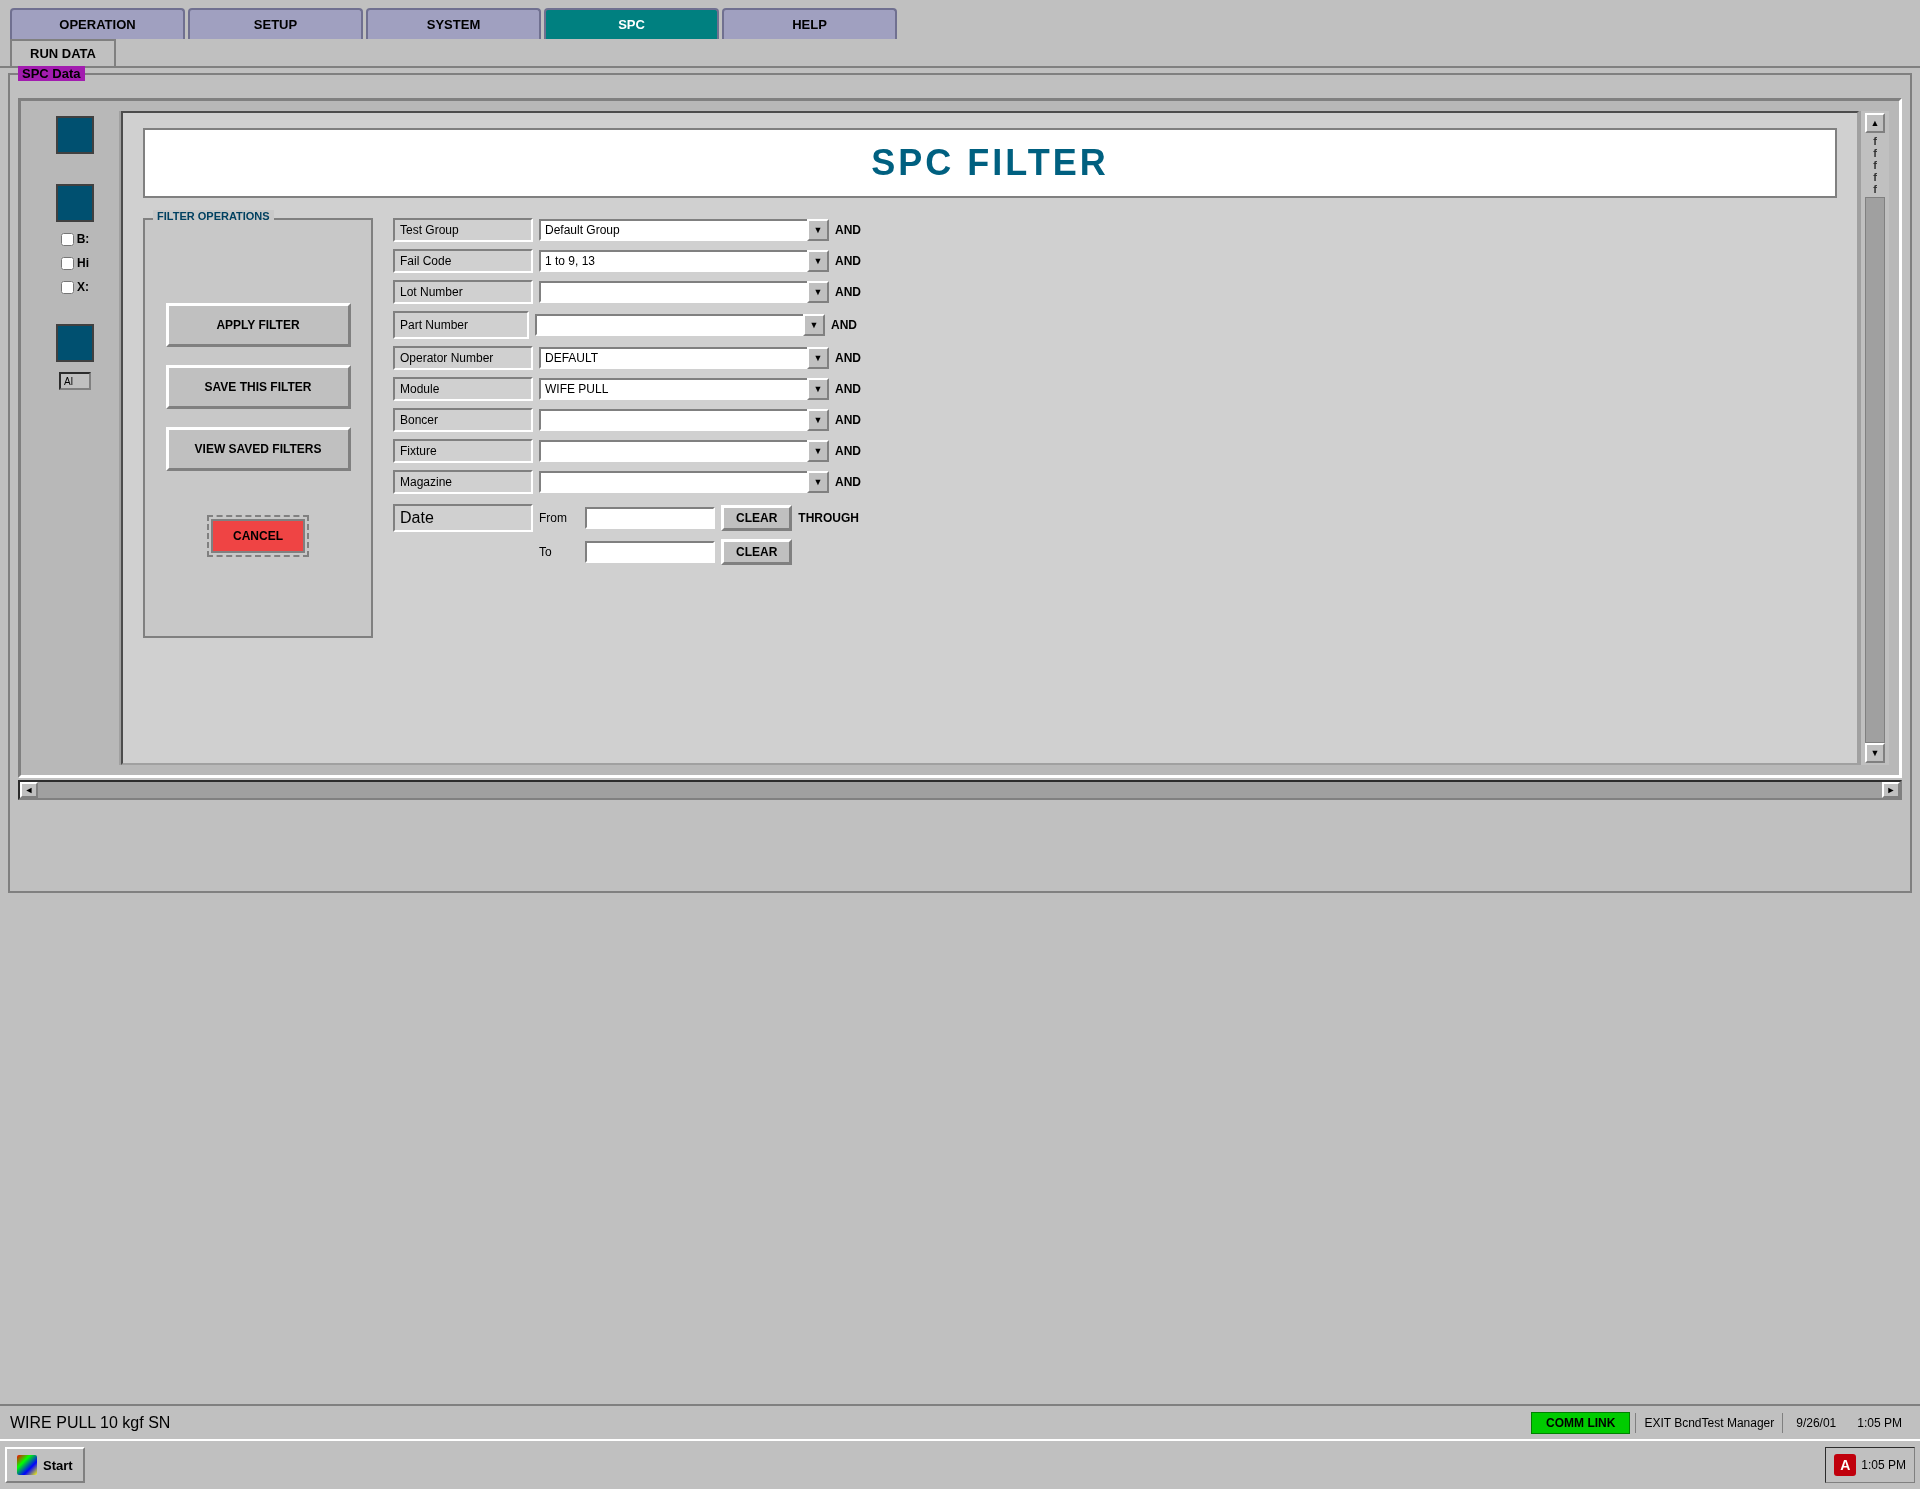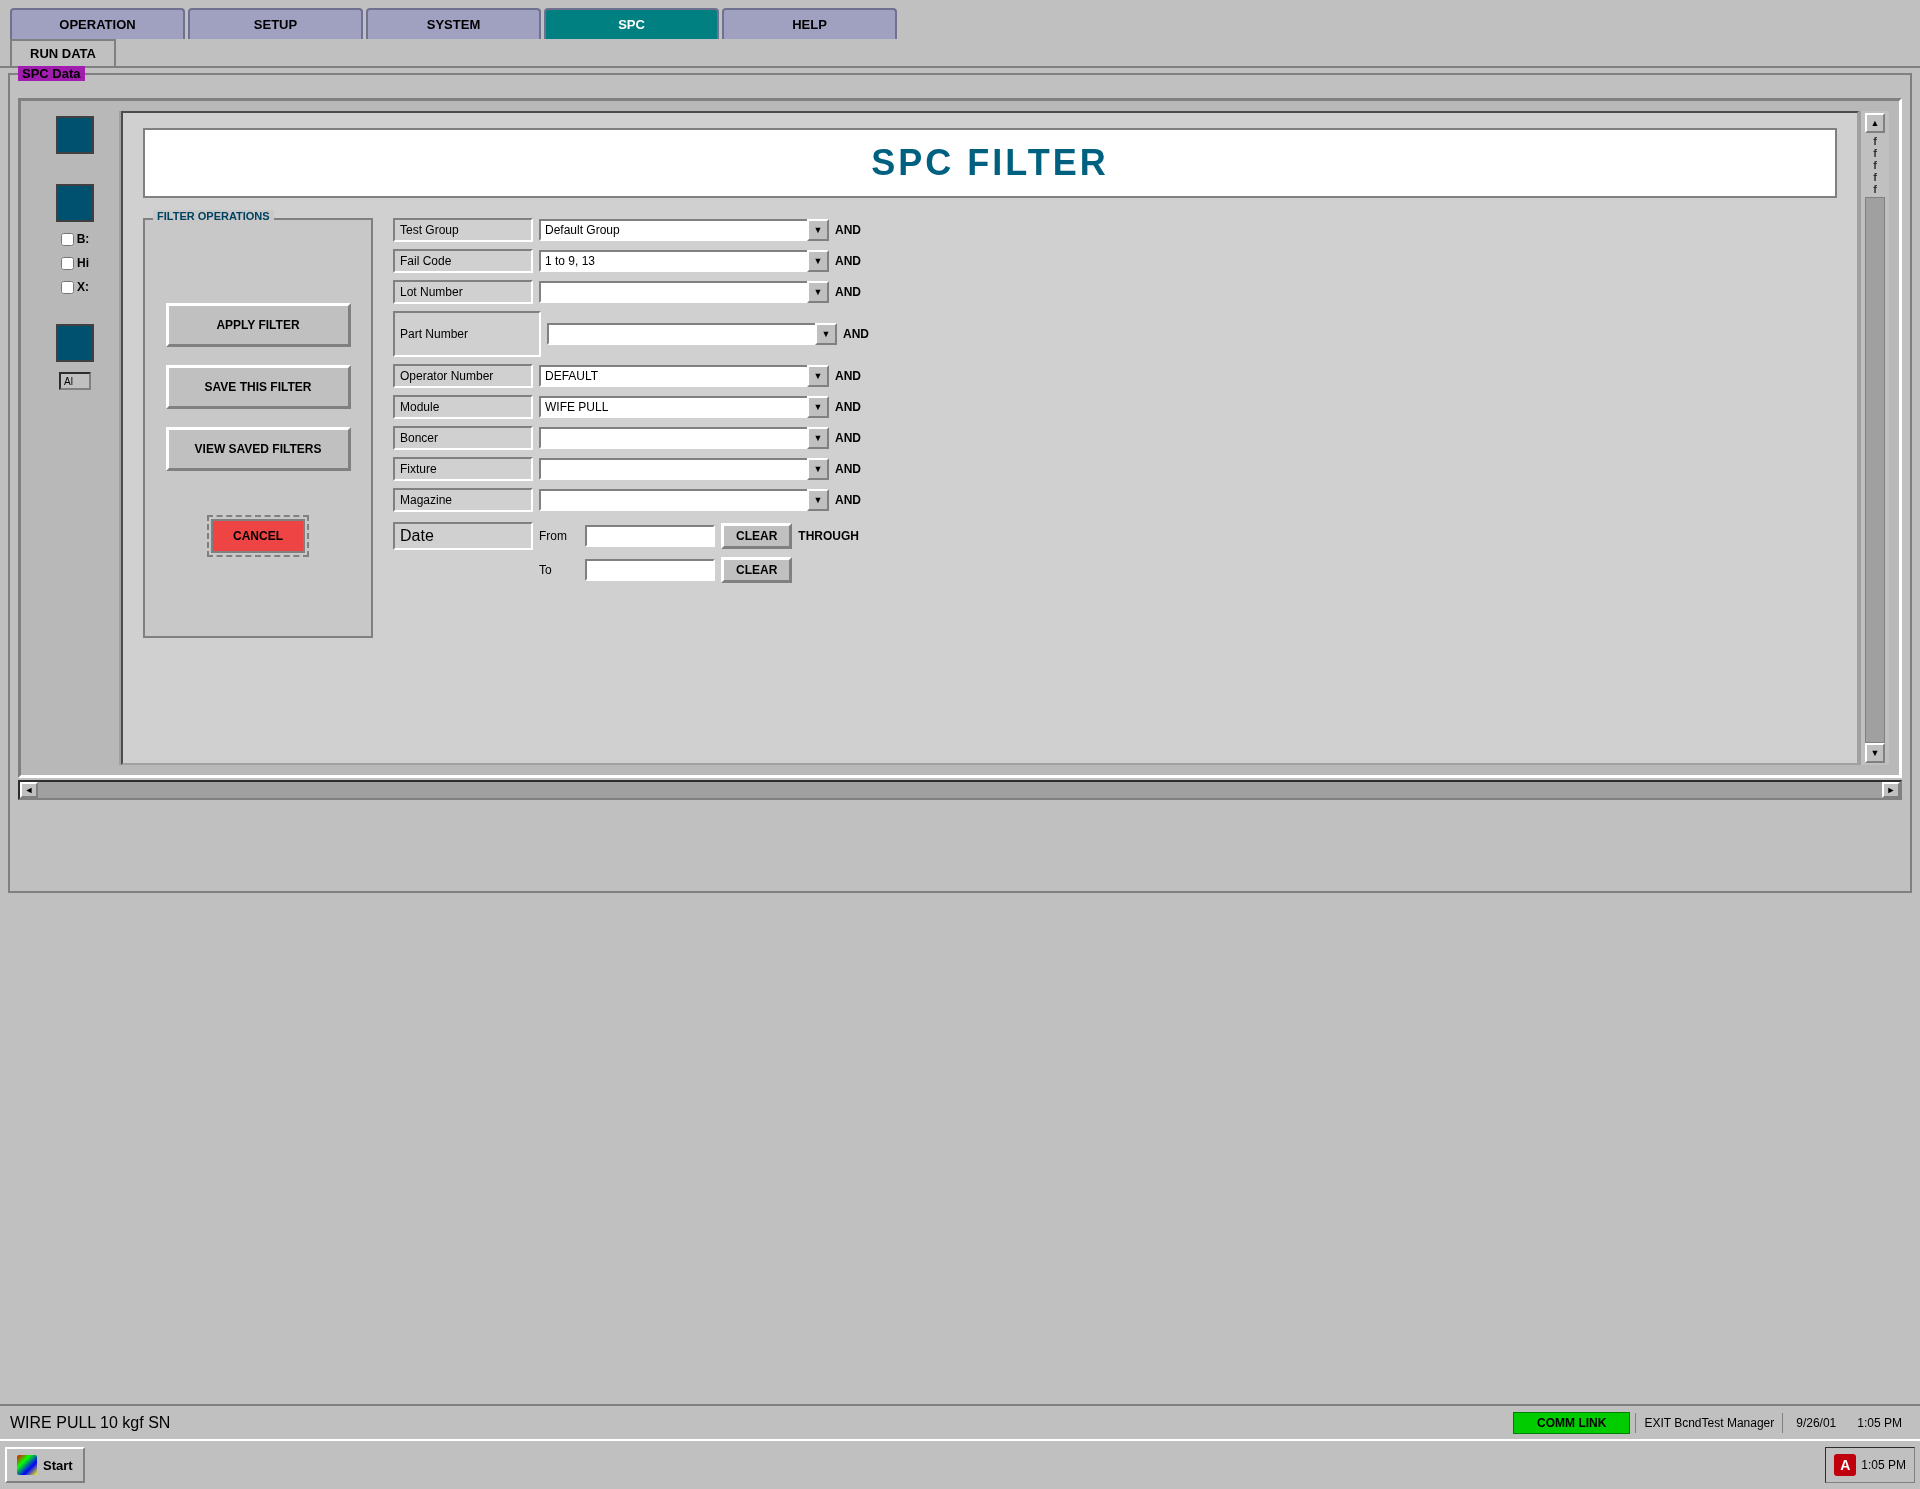--- a/index.html
+++ b/index.html
@@ -133,21 +133,21 @@
             <div style="position:relative; flex:1; max-width:290px;">
               <select style="width:100%; background:white; border:2px solid; border-color:#808080 #ffffff #ffffff #808080; padding:2px 25px 2px 4px; font-size:12px; appearance:none; -webkit-appearance:none;">
                 <option></option>
               </select>
               <div style="position:absolute; right:0; top:0; bottom:0; width:22px; background:#c0c0c0; border:2px solid; border-color:#ffffff #808080 #808080 #ffffff; display:flex; align-items:center; justify-content:center; font-size:9px; pointer-events:none;">▼</div>
             </div>
             <span style="font-size:12px; font-weight:bold; width:35px;">AND</span>
           </div>
 
           <div style="display:flex; align-items:center; gap:6px;">
-            <div style="width:148px; background:#d0d0d0; border:2px solid; border-color:#808080 #ffffff #ffffff #808080; padding:14px 5px; font-size:12px; flex-shrink:0;">Part Number</div>
+            <div style="width:136px; background:#d0d0d0; border:2px solid; border-color:#808080 #ffffff #ffffff #808080; padding:5px 5px; font-size:12px; flex-shrink:0;">Part Number</div>
             <div style="position:relative; flex:1; max-width:290px;">
               <select style="width:100%; background:white; border:2px solid; border-color:#808080 #ffffff #ffffff #808080; padding:2px 25px 2px 4px; font-size:12px; appearance:none; -webkit-appearance:none;">
                 <option></option>
               </select>
               <div style="position:absolute; right:0; top:0; bottom:0; width:22px; background:#c0c0c0; border:2px solid; border-color:#ffffff #808080 #808080 #ffffff; display:flex; align-items:center; justify-content:center; font-size:9px; pointer-events:none;">▼</div>
             </div>
             <span style="font-size:12px; font-weight:bold; width:35px;">AND</span>
           </div>
 
           <div style="display:flex; align-items:center; gap:6px;">
@@ -243,21 +243,21 @@
   <div style="height:20px; background:#c0c0c0; border:2px inset #808080; display:flex; align-items:center; margin-top:2px;">
     <div style="width:18px; height:100%; background:#c0c0c0; border:2px solid; border-color:#ffffff #808080 #808080 #ffffff; display:flex; align-items:center; justify-content:center; font-size:9px; cursor:pointer; flex-shrink:0;">◄</div>
     <div style="flex:1; height:100%; background:#a0a0a0;"></div>
     <div style="width:18px; height:100%; background:#c0c0c0; border:2px solid; border-color:#ffffff #808080 #808080 #ffffff; display:flex; align-items:center; justify-content:center; font-size:9px; cursor:pointer; flex-shrink:0;">►</div>
   </div>
 
 </div>
 
 <div style="position:absolute; bottom:50px; left:0; right:0; height:35px; background:#c0c0c0; border-top:2px solid #808080; display:flex; align-items:center; padding:0 10px; gap:5px;">
   <span style="font-size:16px; font-weight:normal; flex:1;">WIRE PULL 10 kgf  SN</span>
-  <span style="background:#00cc00; border:1px solid #008000; padding:3px 23px; font-size:12px; font-weight:bold;">COMM LINK</span>
+  <span style="background:#00cc00; border:1px solid #008000; padding:3px 14px; font-size:12px; font-weight:bold;">COMM LINK</span>
   <span style="font-size:12px; border-left:1px solid #808080; border-right:1px solid #808080; padding:3px 8px;">EXIT BcndTest Manager</span>
   <span style="font-size:12px; padding:3px 8px;">9/26/01</span>
   <span style="font-size:12px; padding:3px 8px;">1:05 PM</span>
 </div>
 
 <div style="position:absolute; bottom:0; left:0; right:0; height:50px; background:#c0c0c0; border-top:2px solid #ffffff; display:flex; align-items:center; padding:3px 5px; gap:5px;">
   <button style="background:#c0c0c0; border:2px solid; border-color:#ffffff #808080 #808080 #ffffff; padding:4px 10px; font-size:13px; font-weight:bold; cursor:pointer; display:flex; align-items:center; gap:6px; height:36px;">
     <div style="width:20px; height:20px; background:linear-gradient(135deg, #ff0000 0%, #00ff00 33%, #0000ff 66%, #ffff00 100%); border-radius:2px;"></div>
     <span>Start</span>
   </button>

